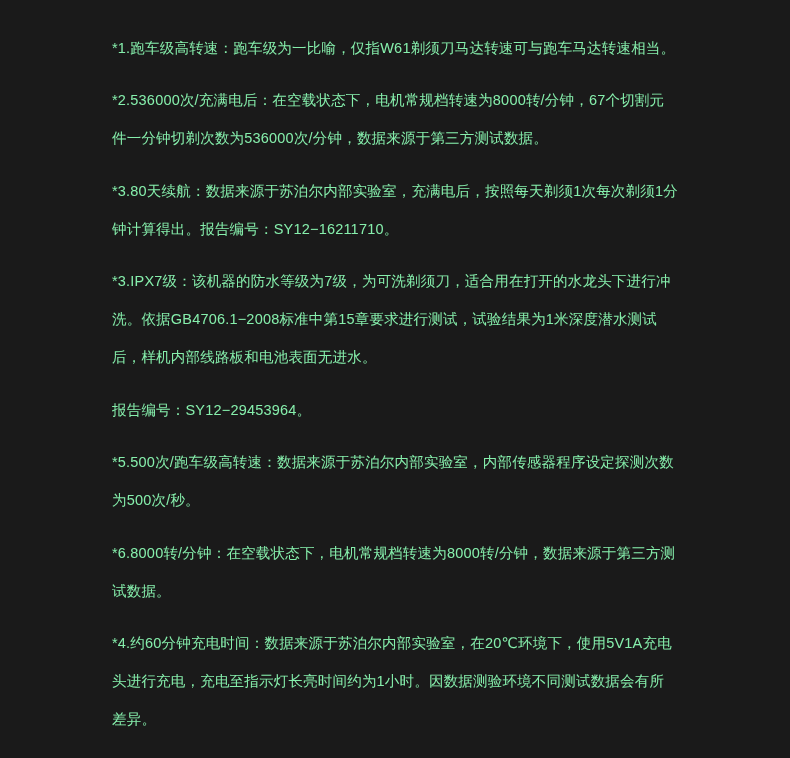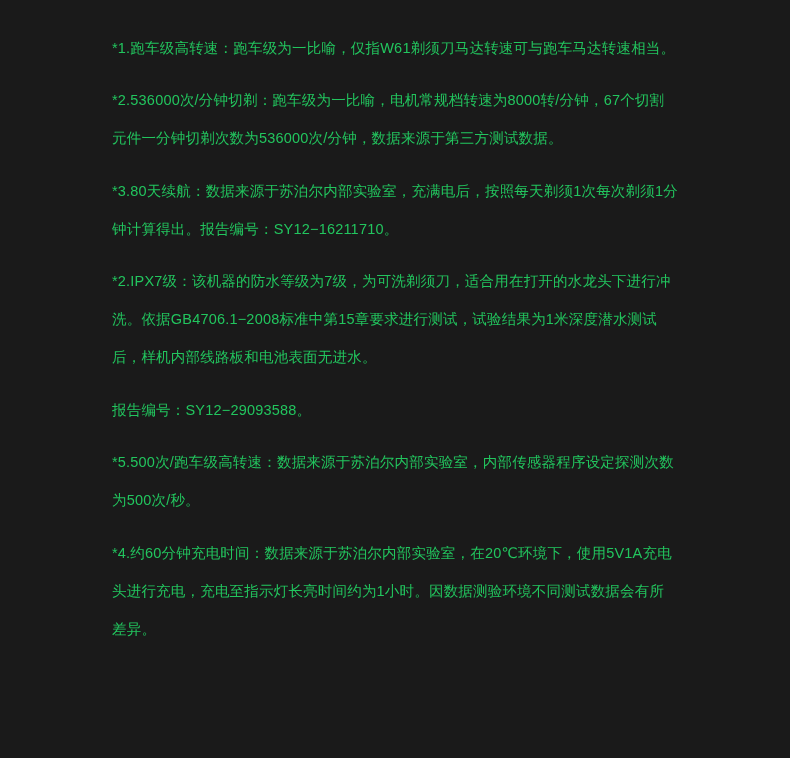--- a/index.html
+++ b/index.html
@@ -18,30 +18,31 @@
     width: 790px;
     height: 758px;
     box-sizing: border-box;
     padding: 14px 112px 0 112px;
     background: #1a1a1a;
   }
   .footnote {
     font-size: 14.5px;
     line-height: 38px;
     letter-spacing: 0.2px;
-    color: #22c55e;
+    color: #86efac;
     text-align: left;
     white-space: normal;
     word-break: break-all;
   }
 </style>
 </head>
 <body>
 
 <div class="page">
   <p class="footnote">*1.跑车级高转速：跑车级为一比喻，仅指W61剃须刀马达转速可与跑车马达转速相当。</p>
-  <p class="footnote">*2.536000次/分钟切剃：跑车级为一比喻，电机常规档转速为8000转/分钟，67个切割元件一分钟切剃次数为536000次/分钟，数据来源于第三方测试数据。</p>
+  <p class="footnote">*2.536000次/充满电后：在空载状态下，电机常规档转速为8000转/分钟，67个切割元件一分钟切剃次数为536000次/分钟，数据来源于第三方测试数据。</p>
   <p class="footnote">*3.80天续航：数据来源于苏泊尔内部实验室，充满电后，按照每天剃须1次每次剃须1分钟计算得出。报告编号：SY12−16211710。</p>
-  <p class="footnote">*2.IPX7级：该机器的防水等级为7级，为可洗剃须刀，适合用在打开的水龙头下进行冲洗。依据GB4706.1−2008标准中第15章要求进行测试，试验结果为1米深度潜水测试后，样机内部线路板和电池表面无进水。</p>
-  <p class="footnote">报告编号：SY12−29093588。</p>
+  <p class="footnote">*3.IPX7级：该机器的防水等级为7级，为可洗剃须刀，适合用在打开的水龙头下进行冲洗。依据GB4706.1−2008标准中第15章要求进行测试，试验结果为1米深度潜水测试后，样机内部线路板和电池表面无进水。</p>
+  <p class="footnote">报告编号：SY12−29453964。</p>
   <p class="footnote">*5.500次/跑车级高转速：数据来源于苏泊尔内部实验室，内部传感器程序设定探测次数为500次/秒。</p>
+  <p class="footnote">*6.8000转/分钟：在空载状态下，电机常规档转速为8000转/分钟，数据来源于第三方测试数据。</p>
   <p class="footnote">*4.约60分钟充电时间：数据来源于苏泊尔内部实验室，在20℃环境下，使用5V1A充电头进行充电，充电至指示灯长亮时间约为1小时。因数据测验环境不同测试数据会有所差异。</p>
 </div>
 
 </body></html>

